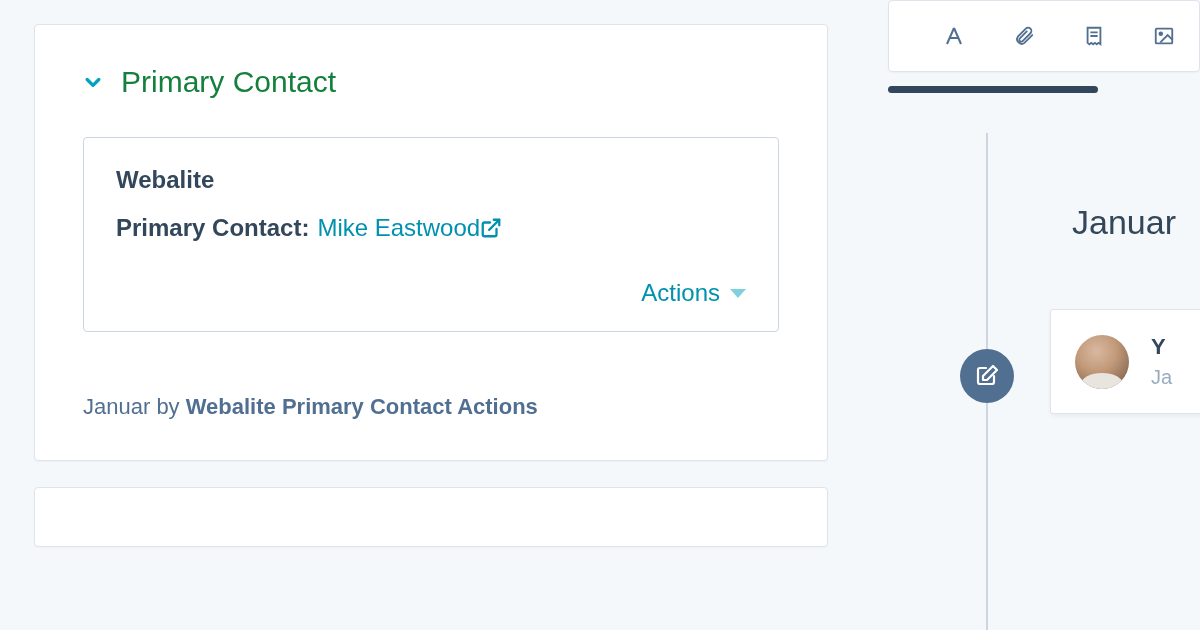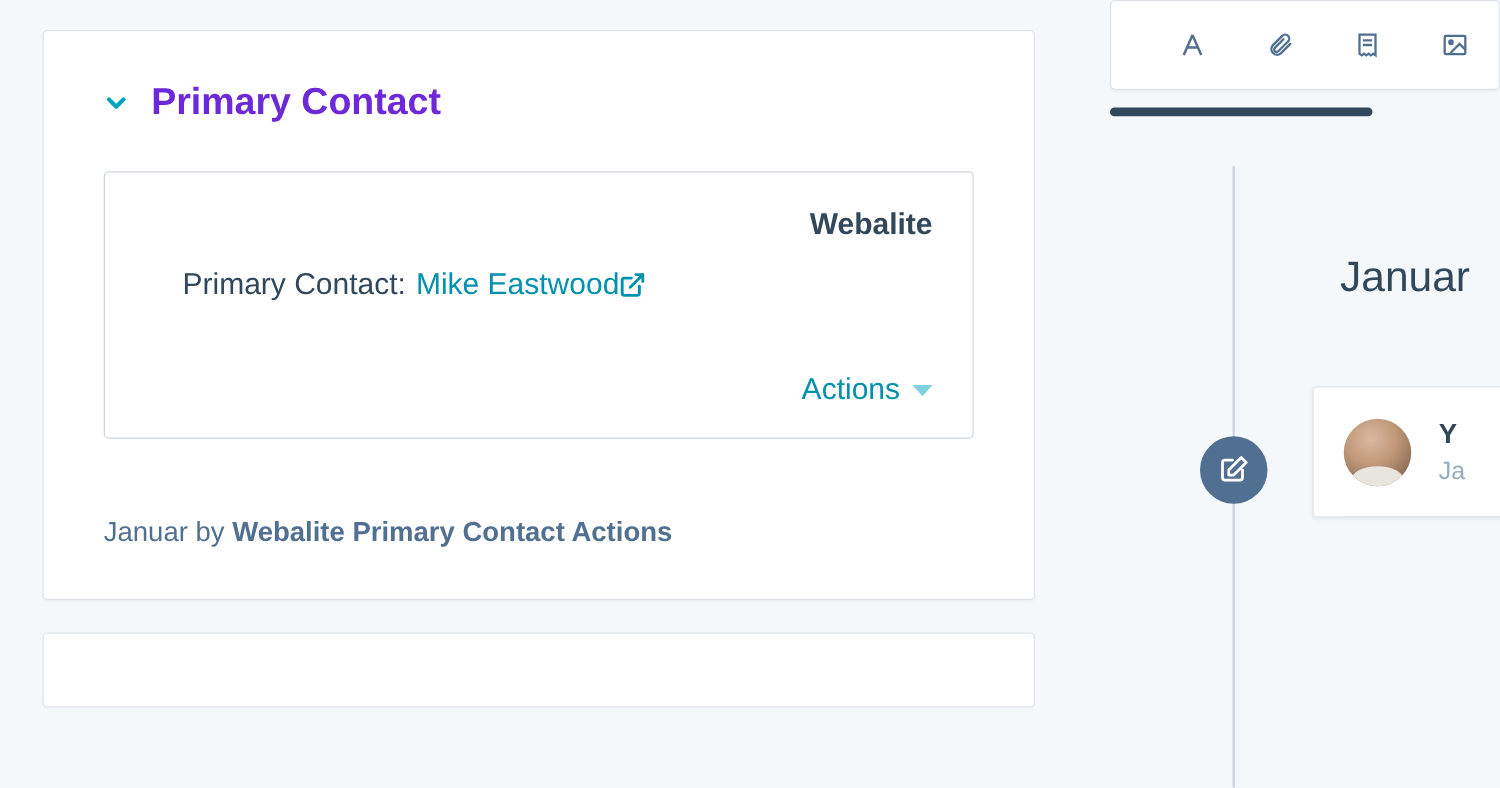--- a/index.html
+++ b/index.html
@@ -37,63 +37,62 @@
     padding: 40px 48px 40px 48px;
   }
   .card-header {
     display: flex;
     align-items: center;
     gap: 18px;
     margin-bottom: 38px;
   }
   .card-title {
     font-size: 30px;
-    font-weight: 700;
-    color: #6d28d9;
+    font-weight: 400;
+    color: #15803d;
   }
   .chevron-icon {
     width: 20px;
     height: 20px;
     display: inline-flex;
     align-items: center;
     justify-content: center;
   }
   .chevron-icon svg { display: block; }
 
   .inner-box {
     border: 1px solid #cbd6e2;
     border-radius: 4px;
     padding: 28px 32px 24px 32px;
   }
   .company-name {
     font-size: 24px;
     font-weight: 600;
     color: #33475b;
     margin-bottom: 20px;
-    text-align: right;
   }
   .contact-row {
     font-size: 24px;
     color: #33475b;
     display: flex;
     align-items: center;
     gap: 8px;
   }
-  .contact-label { font-weight: 400; margin-left: 30px; }
+  .contact-label { font-weight: 700; }
   .contact-link {
     color: #0091ae;
     font-weight: 400;
     display: inline-flex;
     align-items: center;
     gap: 0;
     text-decoration: none;
   }
   .ext-link-icon { width: 22px; height: 22px; display: inline-flex; }
   .actions-row {
-    margin-top: 56px;
+    margin-top: 37px;
     display: flex;
     justify-content: flex-end;
     align-items: center;
   }
   .actions-btn {
     color: #0091ae;
     font-size: 24px;
     font-weight: 500;
     background: none;
     border: none;

